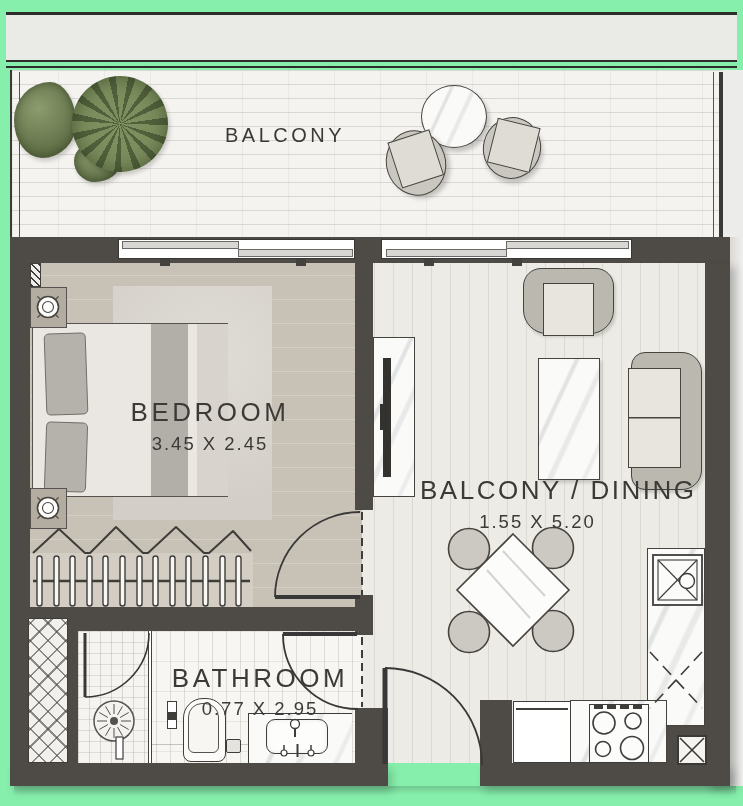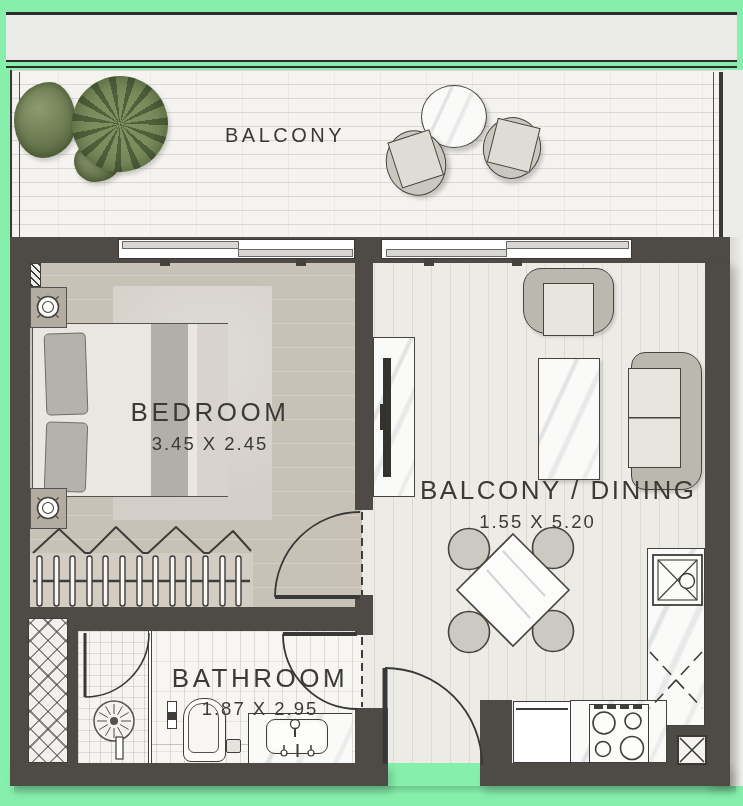--- a/index.html
+++ b/index.html
@@ -174,21 +174,21 @@
   <div class="furn" style="left:226px; top:739px; width:15px; height:14px; background:#e5e3dd; border:1px solid #3f3d3a;
               border-radius:2px; z-index:21;"></div>
 
   <div class="furn marble" style="left:248px; top:713px; width:104px; height:50px; border-top:1.5px solid #3f3d3a;
               border-left:1.5px solid #3f3d3a;"></div>
   <div class="furn" style="left:266px; top:719px; width:62px; height:35px; background:#fdfdfb; border:1.5px solid #3f3d3a;
               border-radius:9px; box-shadow:inset 0 0 5px rgba(0,0,0,.08); z-index:21;"></div>
 
   <div class="room-label" style="left:160px; top:644px; width:200px;margin-top:20px;">
     <div class="room-name">BATHROOM</div>
-    <div class="room-dims" style="margin-top:4px;">1.87 X 2.95</div>
+    <div class="room-dims" style="margin-top:4px;">0.77 X 2.95</div>
   </div>
 
   <div class="wall" style="left:10px; top:237px; width:720px; height:26px;"></div>
   <div class="wall" style="left:10px; top:263px; width:20px; height:523px;"></div>
   <div class="wall shadow-r" style="left:705px; top:263px; width:25px; height:523px;"></div>
   <div class="wall shadow-b" style="left:10px; top:763px; width:378px; height:23px;"></div>
   <div class="wall shadow-b" style="left:480px; top:763px; width:250px; height:23px;"></div>
   <div class="wall" style="left:667px; top:726px; width:63px; height:60px;"></div>
   <div class="wall" style="left:355px; top:263px; width:18px; height:247px;"></div>
   <div class="wall" style="left:355px; top:595px; width:18px; height:40px;"></div>

